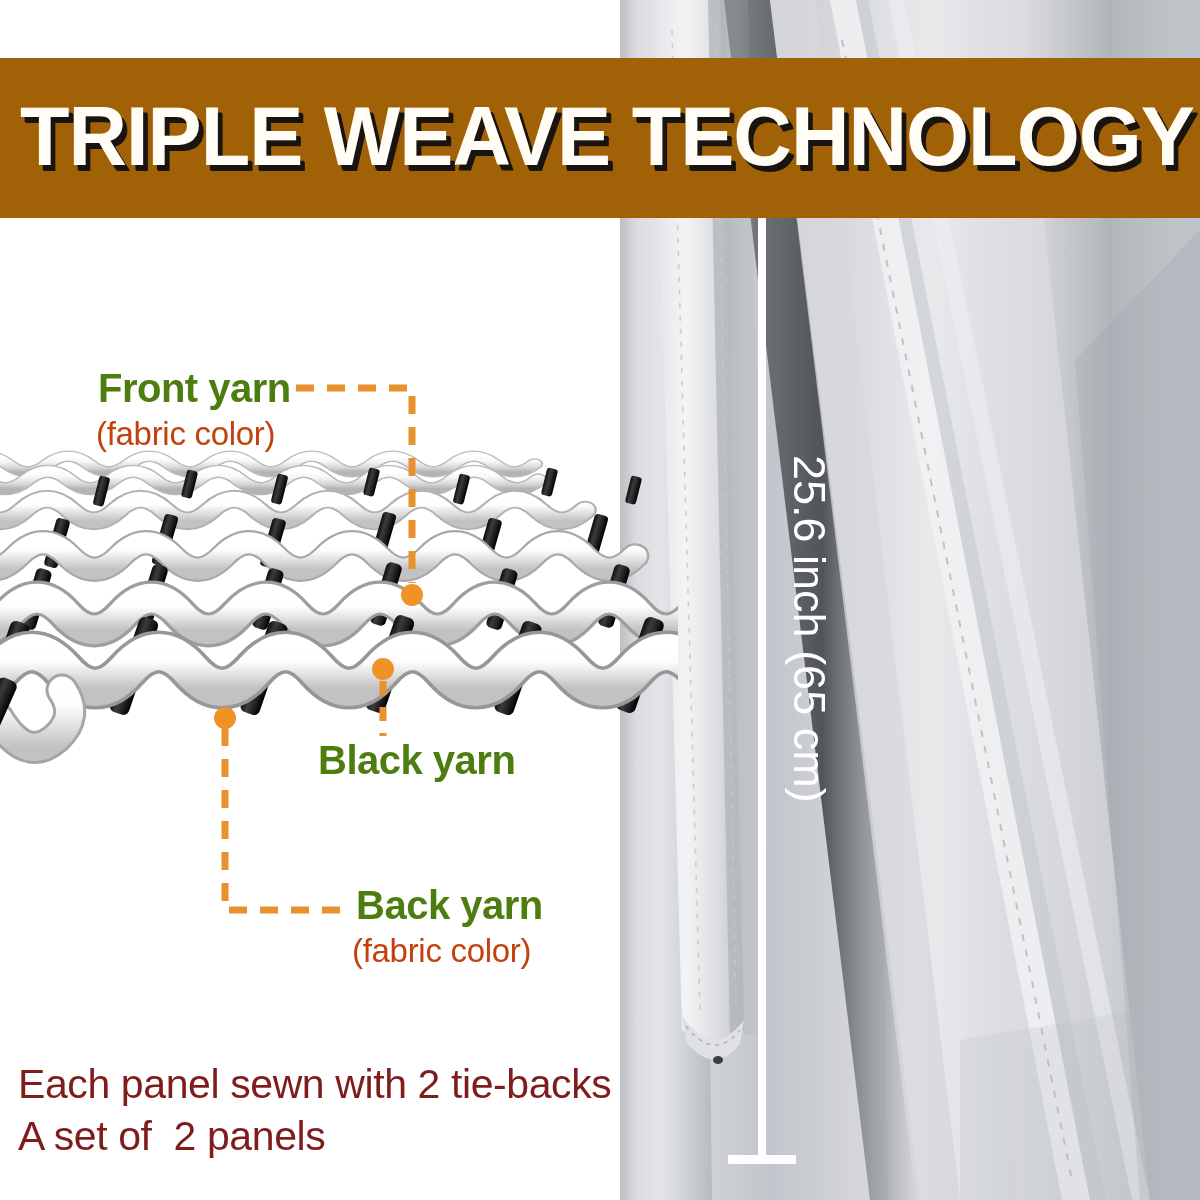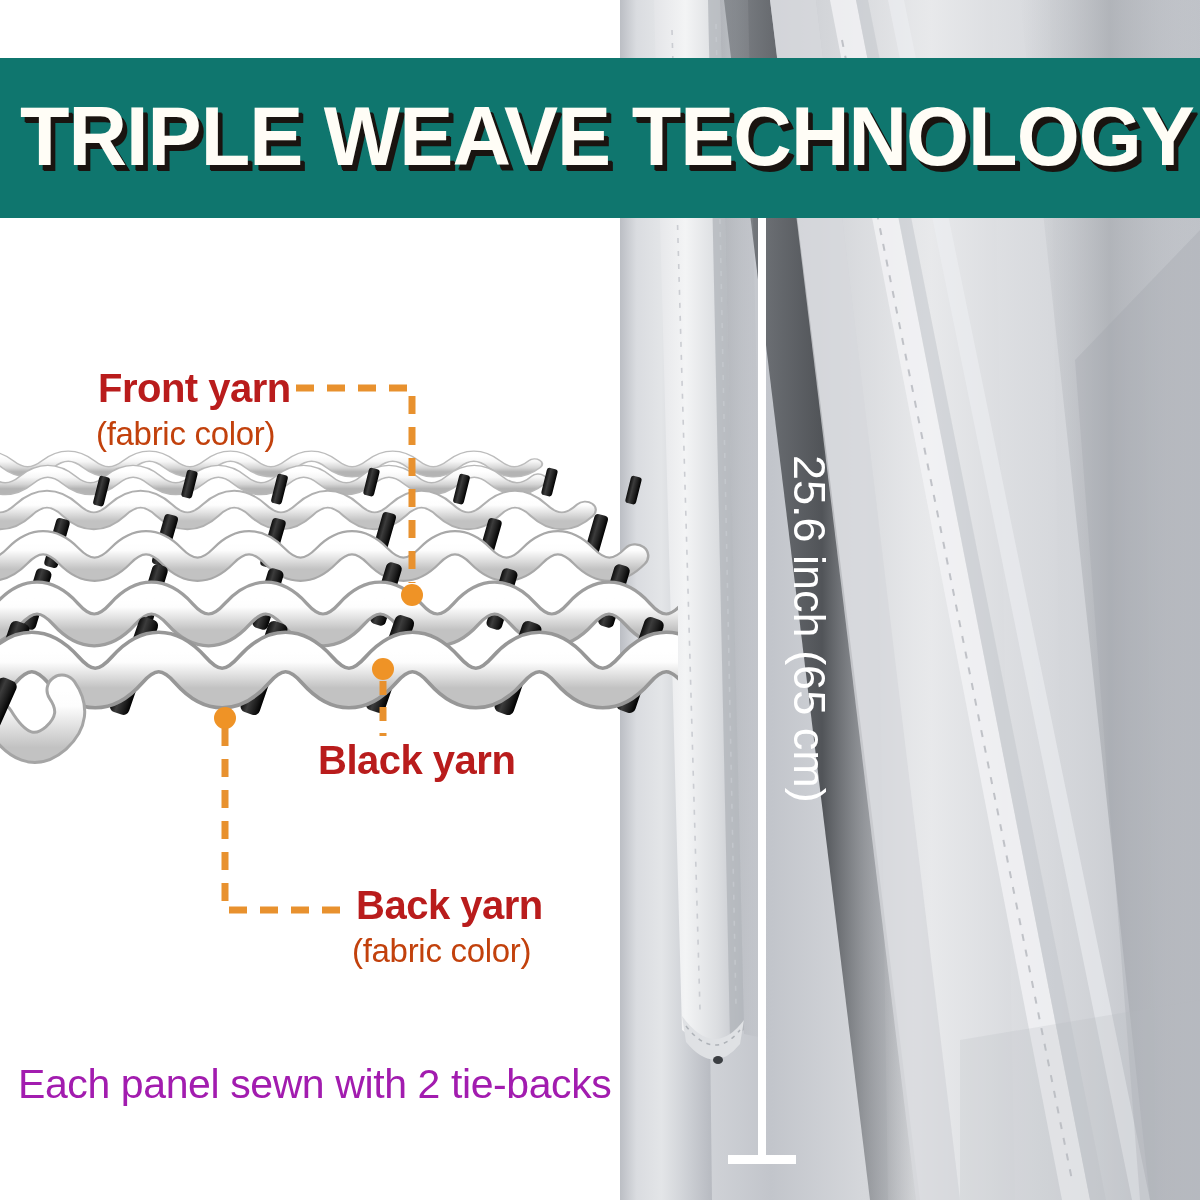--- a/index.html
+++ b/index.html
@@ -17,21 +17,21 @@
     position:absolute;
     top:0; left:620px; width:580px; height:1200px;
     overflow:hidden;
   }
   .photo svg { display:block; width:580px; height:1200px; }
 
   
   .banner {
     position:absolute;
     left:0; top:58px; width:1200px; height:160px;
-    background:#0f766e;
+    background:#a16207;
     overflow:hidden;
     z-index:30;
   }
   .banner-title {
     position:absolute;
     left:14px; top:50%;
     transform:translateY(-52%);
     white-space:nowrap;
     font-family:"Liberation Sans", sans-serif;
     font-weight:700;
@@ -52,21 +52,21 @@
     z-index:10;
   }
   .weave svg { display:block; }
 
   
   .callout { position:absolute; z-index:25; white-space:nowrap; }
   .callout .main {
     font-family:"Liberation Sans", sans-serif;
     font-weight:700;
     font-size:40px;
-    color:#b91c1c;
+    color:#4d7c0f;
     letter-spacing:-0.5px;
     line-height:1;
     display:block;
   }
   .callout .sub {
     font-family:"Liberation Sans", sans-serif;
     font-weight:400;
     font-size:33px;
     color:#c2410c;
     letter-spacing:-0.3px;
@@ -99,21 +99,21 @@
     transform:rotate(90deg);
     left:835px; top:455px;
   }
 
   
   .notes { position:absolute; left:18px; top:1058px; z-index:26; }
   .notes p {
     font-family:"Liberation Sans", sans-serif;
     font-weight:400;
     font-size:41px;
-    color:#a21caf;
+    color:#7f1d1d;
     letter-spacing:-0.4px;
     line-height:1.28;
     white-space:pre;
   }
 </style>
 </head>
 <body>
 
 <div id="stage">
 
@@ -355,15 +355,16 @@
     <span class="main">Black yarn</span>
   </div>
 
   <div class="callout" id="callout-back">
     <span class="main">Back yarn</span>
     <span class="sub">(fabric color)</span>
   </div>
 
   <div class="notes">
     <p>Each panel sewn with 2 tie-backs</p>
+    <p>A set of  2 panels</p>
   </div>
 
 </div>
 
 </body></html>

